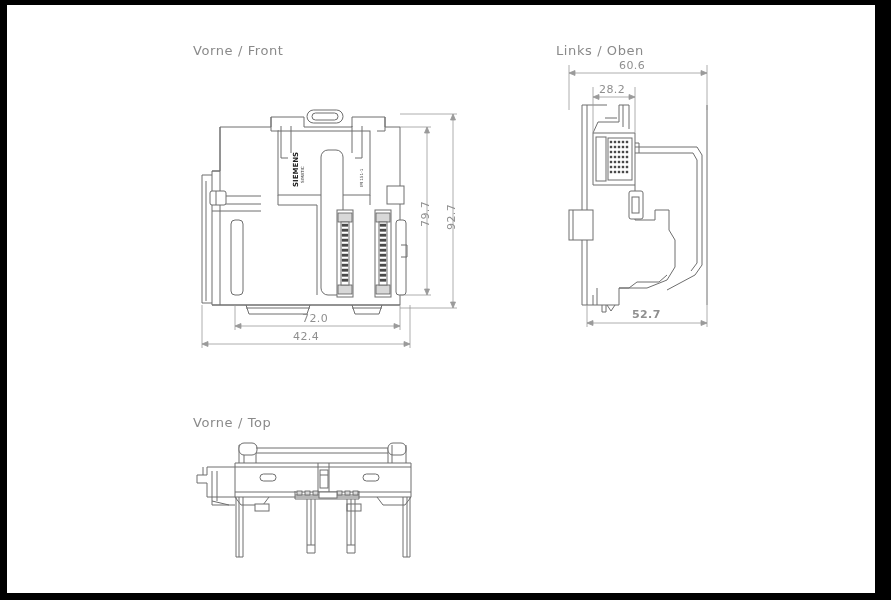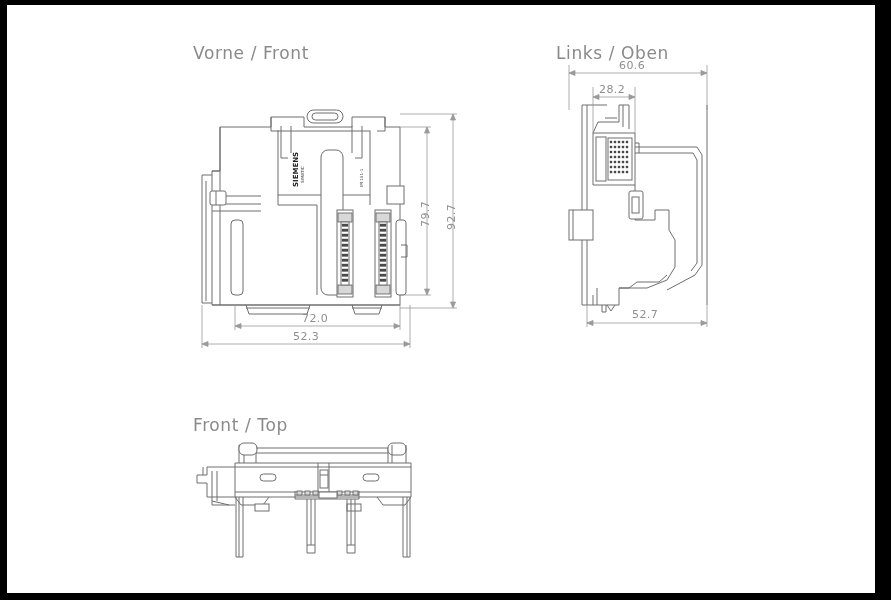--- a/index.html
+++ b/index.html
@@ -14,21 +14,21 @@
   }
   #sheet{
     position:absolute;
     left:7px;top:5px;
     width:868px;height:588px;
     background:#ffffff;
   }
   .view-label{
     position:absolute;
     color:#8a8a8a;
-    font-size:17px;
+    font-size:13px;
     letter-spacing:0.6px;
     white-space:nowrap;
     font-family:"DejaVu Sans","Liberation Sans",sans-serif;
   }
   .dim-text{
     position:absolute;
     color:#8f8f8f;
     font-size:11px;
     letter-spacing:0.4px;
     white-space:nowrap;
@@ -186,21 +186,21 @@
 
         <path class="dimln" d="M393,109 L450,109"></path>
         <path class="dimln" d="M393,303 L450,303"></path>
         <path class="dimln" d="M446,109 L446,303"></path>
         <path class="dimln" d="M446,109 l-2.5,6 l5,0 Z" style="fill:#9a9a9a;"></path>
         <path class="dimln" d="M446,303 l-2.5,-6 l5,0 Z" style="fill:#9a9a9a;"></path>
       </g>
     </svg>
 
     <div class="dim-text" style="left:295px;top:307px;">72.0</div>
-    <div class="dim-text" style="left:286px;top:325px;">52.3</div>
+    <div class="dim-text" style="left:286px;top:325px;">42.4</div>
     <div class="dim-text vert" style="left:412px;top:222px;">79.7</div>
     <div class="dim-text vert" style="left:438px;top:225px;">92.7</div>
 
     <div class="brand-text" style="left:285px;top:182px;">SIEMENS</div>
     <div class="tiny-text" style="left:293px;top:178px;">SIMATIC</div>
     <div class="tiny-text" style="left:352px;top:182px;">IM 151-1</div>
 
     <div class="view-label" style="left:549px;top:38px;">Links  /  Oben</div>
 
     <svg width="868" height="588">
@@ -295,23 +295,23 @@
         <path class="dimln" d="M580,300 L580,322"></path>
         <path class="dimln" d="M700,300 L700,322"></path>
         <path class="dimln" d="M580,318 L700,318"></path>
         <path class="dimln" d="M580,318 l6,-2.5 l0,5 Z" style="fill:#9a9a9a;"></path>
         <path class="dimln" d="M700,318 l-6,-2.5 l0,5 Z" style="fill:#9a9a9a;"></path>
       </g>
     </svg>
 
     <div class="dim-text" style="left:612px;top:54px;">60.6</div>
     <div class="dim-text" style="left:592px;top:78px;">28.2</div>
-    <div class="dim-text" style="left:625px;top:303px;">52.7</div>
-
-    <div class="view-label" style="left:186px;top:410px;">Front  /  Top</div>
+    <div class="dim-text" style="left:625px;top:303px;font-weight:bold;">52.7</div>
+
+    <div class="view-label" style="left:186px;top:410px;">Vorne  /  Top</div>
 
     <svg width="868" height="588">
       <g>
 
         <path class="ln" d="M228,458 L228,492 L404,492 L404,458 Z"></path>
         <path class="ln" d="M228,462 L404,462"></path>
         <path class="ln" d="M228,487 L404,487"></path>
 
         <path class="ln" d="M232,458 L232,440 L249,440 L249,458"></path>
         <path class="ln" d="M237,440 L237,458"></path>

